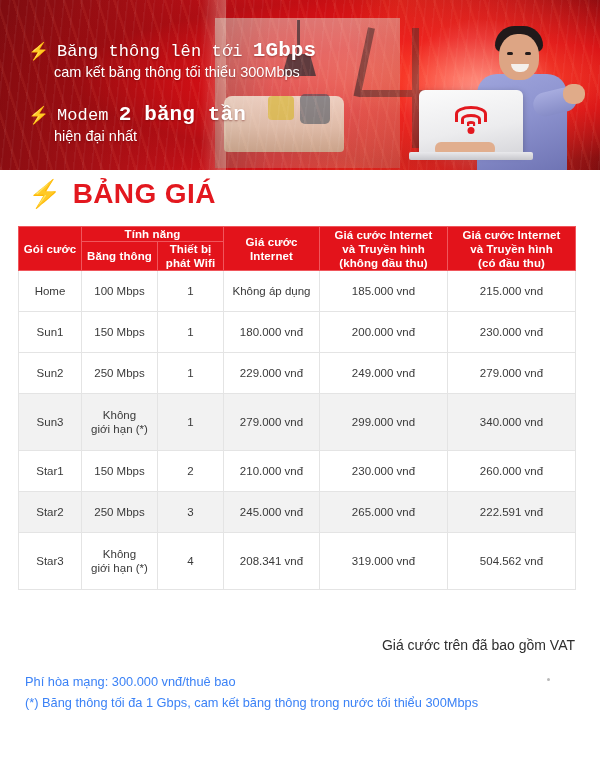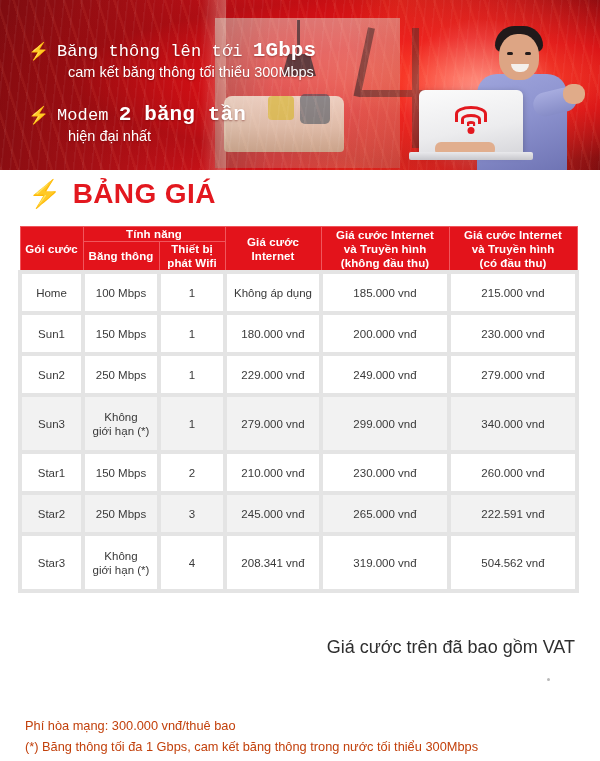--- a/index.html
+++ b/index.html
@@ -187,21 +187,21 @@
   }
   .bullet-line1 {
     margin-left: 29px;
     font-size: 17px; line-height: 21px;
     letter-spacing: .1px;
     text-shadow: 0 1px 2px rgba(90,0,0,.45);
     font-family: Liberation Mono, monospace;
   }
   .bullet-line1 b { font-size: 21px; font-weight: 700; }
   .bullet-line2 {
-    margin-left: 40px;
+    margin-left: 26px;
     font-size: 14.5px; line-height: 20px;
     text-shadow: 0 1px 2px rgba(90,0,0,.45);
   }
 
   
   .title-row {
     position: absolute; left: 28px; top: 178px;
     display: flex; align-items: center; gap: 11px;
   }
   .title-bolt {
@@ -221,21 +221,21 @@
     width: 557px;
   }
   table.price {
     width: 557px;
     border-collapse: collapse;
     table-layout: fixed;
     font-size: 11.5px;
     color: #3a3a3a;
   }
   table.price th, table.price td {
-    border: 4px solid #d946ef;
+    border: 1px solid #d946ef;
     text-align: center;
     vertical-align: middle;
     padding: 0 2px;
   }
   table.price thead th {
     background: #e3131b;
     color: #ffffff;
     font-weight: 700;
     border: 1px solid #f0565c;
     font-size: 11.5px;
@@ -249,25 +249,25 @@
     font-size: 11.5px;
     line-height: 14px;
     border-color: #e4e4e4;
   }
   table.price tbody tr.alt td { background: #f2f2f2; }
   table.price tbody tr.tall td { height: 57px; }
   table.price tbody td.pkgcell { text-align: center; }
 
   .vat-note {
     position: absolute; right: 25px; top: 637px;
-    font-size: 18px; color: #2e2e2e;
+    font-size: 14px; color: #2e2e2e;
   }
   .footnotes {
-    position: absolute; left: 25px; top: 715px;
-    font-size: 12.8px; color: #c2410c;
+    position: absolute; left: 25px; top: 671px;
+    font-size: 12.8px; color: #3b82f6;
     line-height: 21px;
   }
   .speck {
     position: absolute; left: 547px; top: 678px;
     width: 3px; height: 3px; background: #b9b9b9; border-radius: 50%;
   }
 </style>
 </head>
 <body>
 

